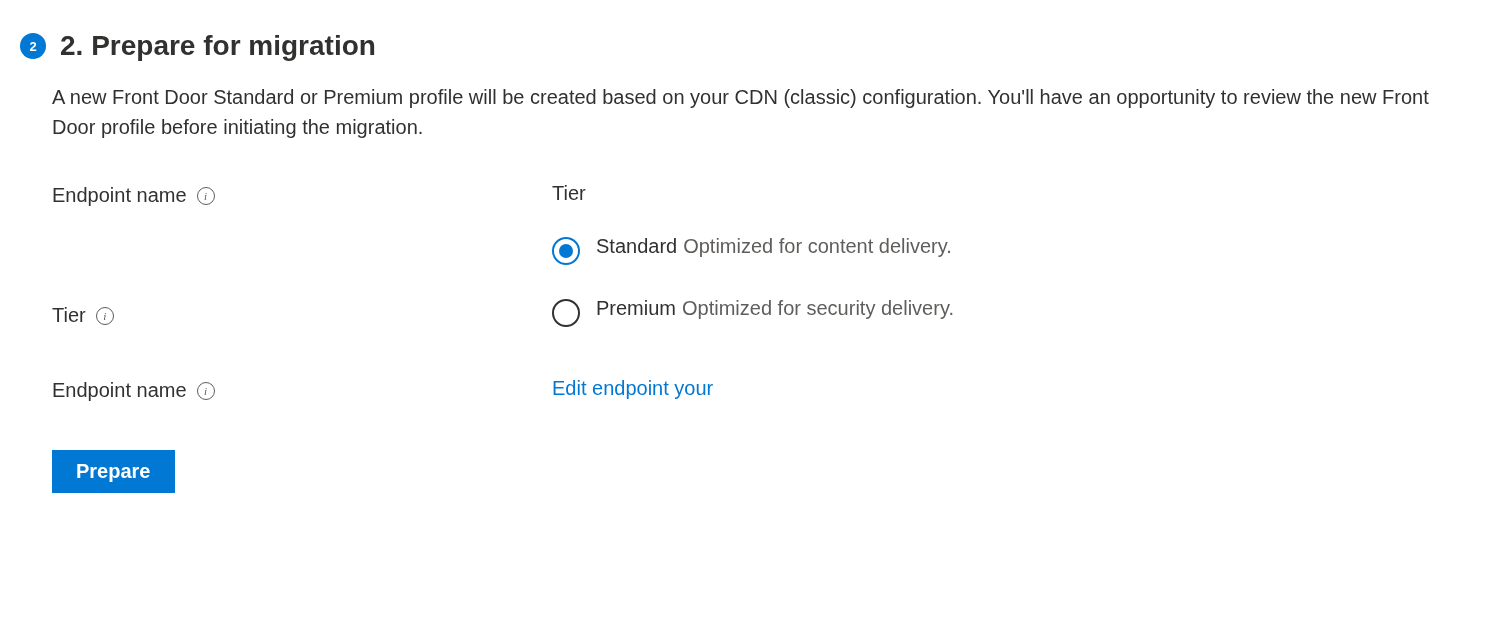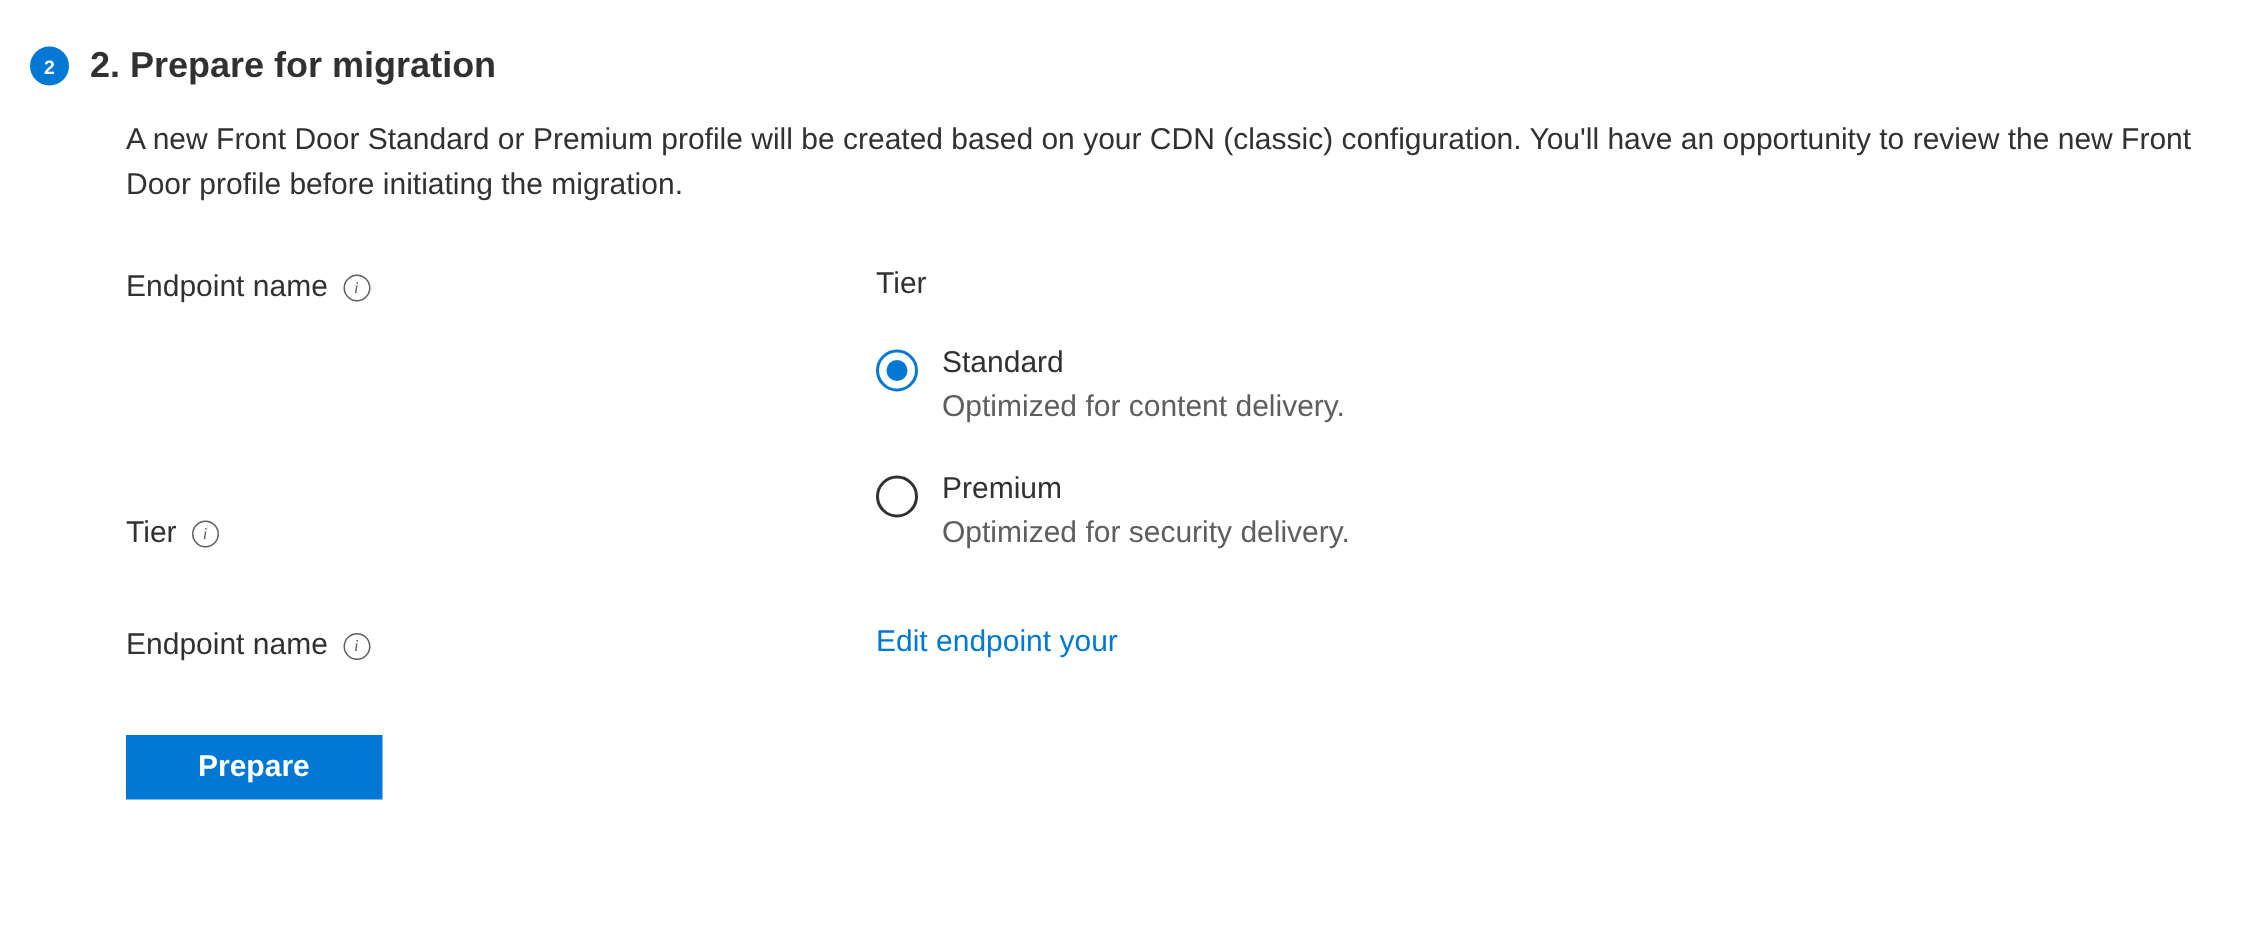--- a/index.html
+++ b/index.html
@@ -27,26 +27,26 @@
       background: #0078d4;
       color: #ffffff;
       display: flex;
       align-items: center;
       justify-content: center;
       font-size: 13px;
       font-weight: 600;
       flex-shrink: 0;
     }
     .step-title {
-      font-size: 24px;
+      font-size: 28px;
       font-weight: 700;
       color: #323130;
     }
     .content-area {
-      margin-left: 64px;
+      margin-left: 32px;
       max-width: 1400px;
     }
     .description {
       font-size: 20px;
       line-height: 1.5;
       color: #323130;
       margin-bottom: 40px;
     }
     .form-row {
       display: flex;
@@ -113,42 +113,42 @@
       width: 14px;
       height: 14px;
       border-radius: 50%;
       background: #0078d4;
     }
     .radio-circle.unselected {
       border: 2px solid #323130;
     }
     .radio-text {
       display: flex;
-      flex-direction: column;
+      flex-direction: row;
       gap: 6px;
     }
     .radio-label {
       font-size: 20px;
       color: #323130;
     }
     .radio-description {
       font-size: 20px;
       color: #605e5c;
     }
     .link {
       color: #0078d4;
       text-decoration: none;
       font-size: 20px;
       cursor: pointer;
     }
     .btn-primary {
       background: #0078d4;
       color: #ffffff;
       border: none;
-      padding: 10px 48px;
+      padding: 10px 24px;
       font-size: 20px;
       font-weight: 600;
       cursor: pointer;
       font-family: inherit;
     }
     .tier-row {
       align-items: flex-end;
     }
     .tier-row .form-label {
       padding-top: 6px;

